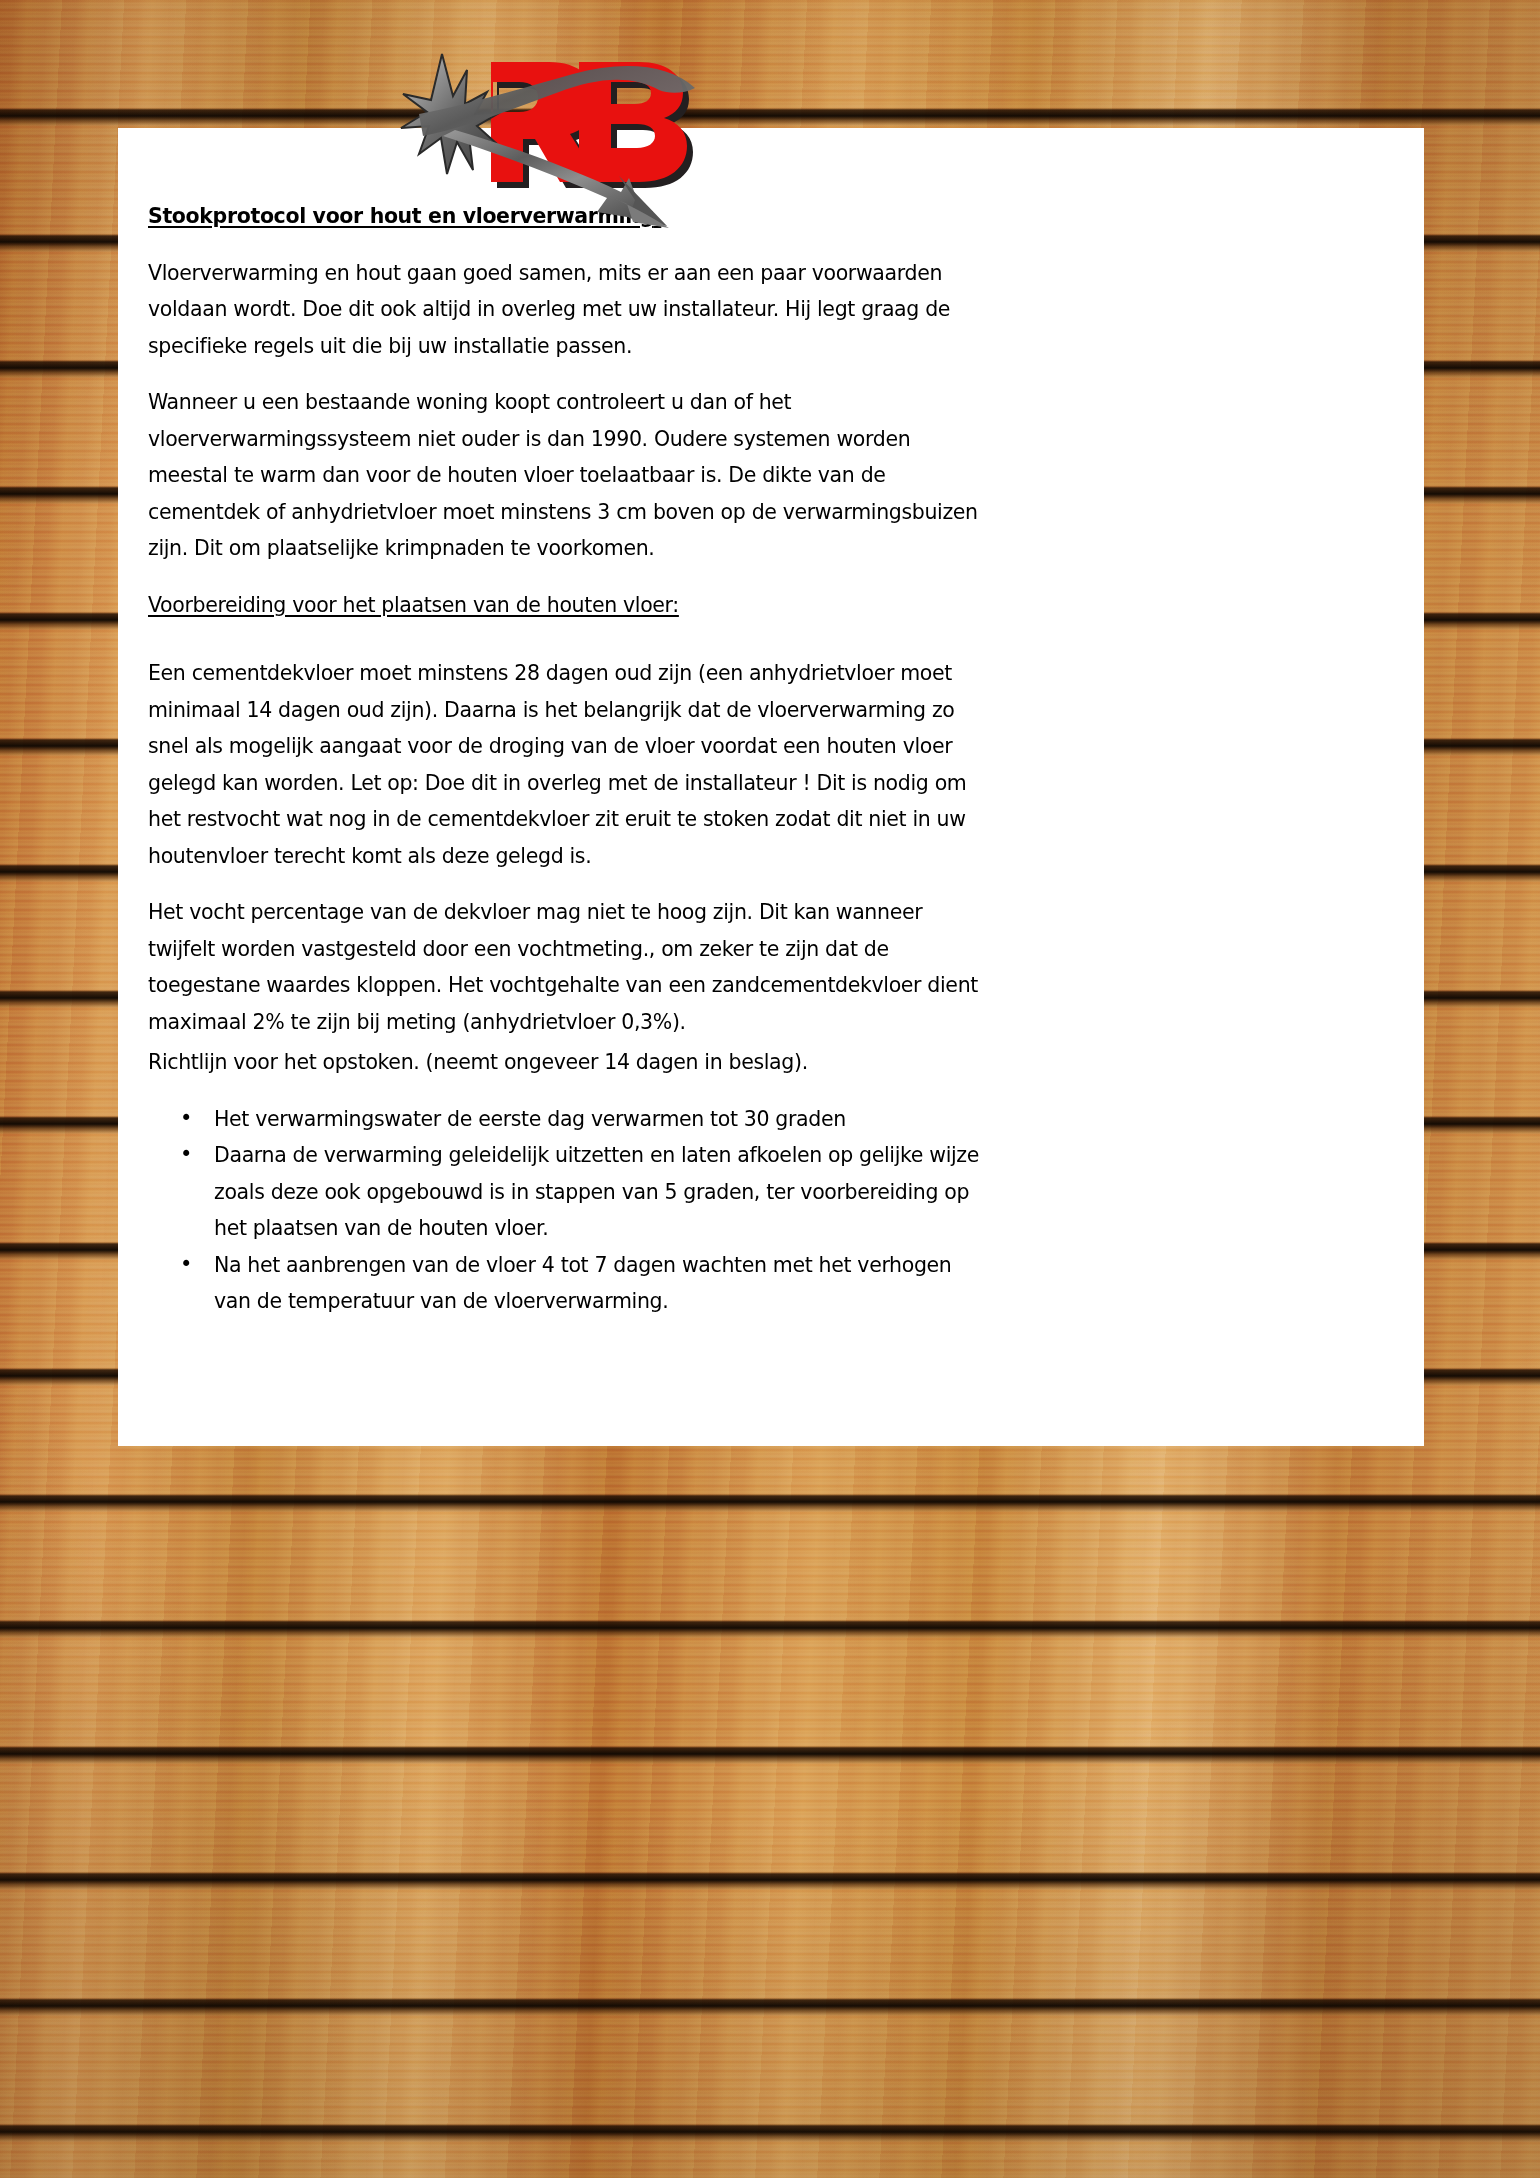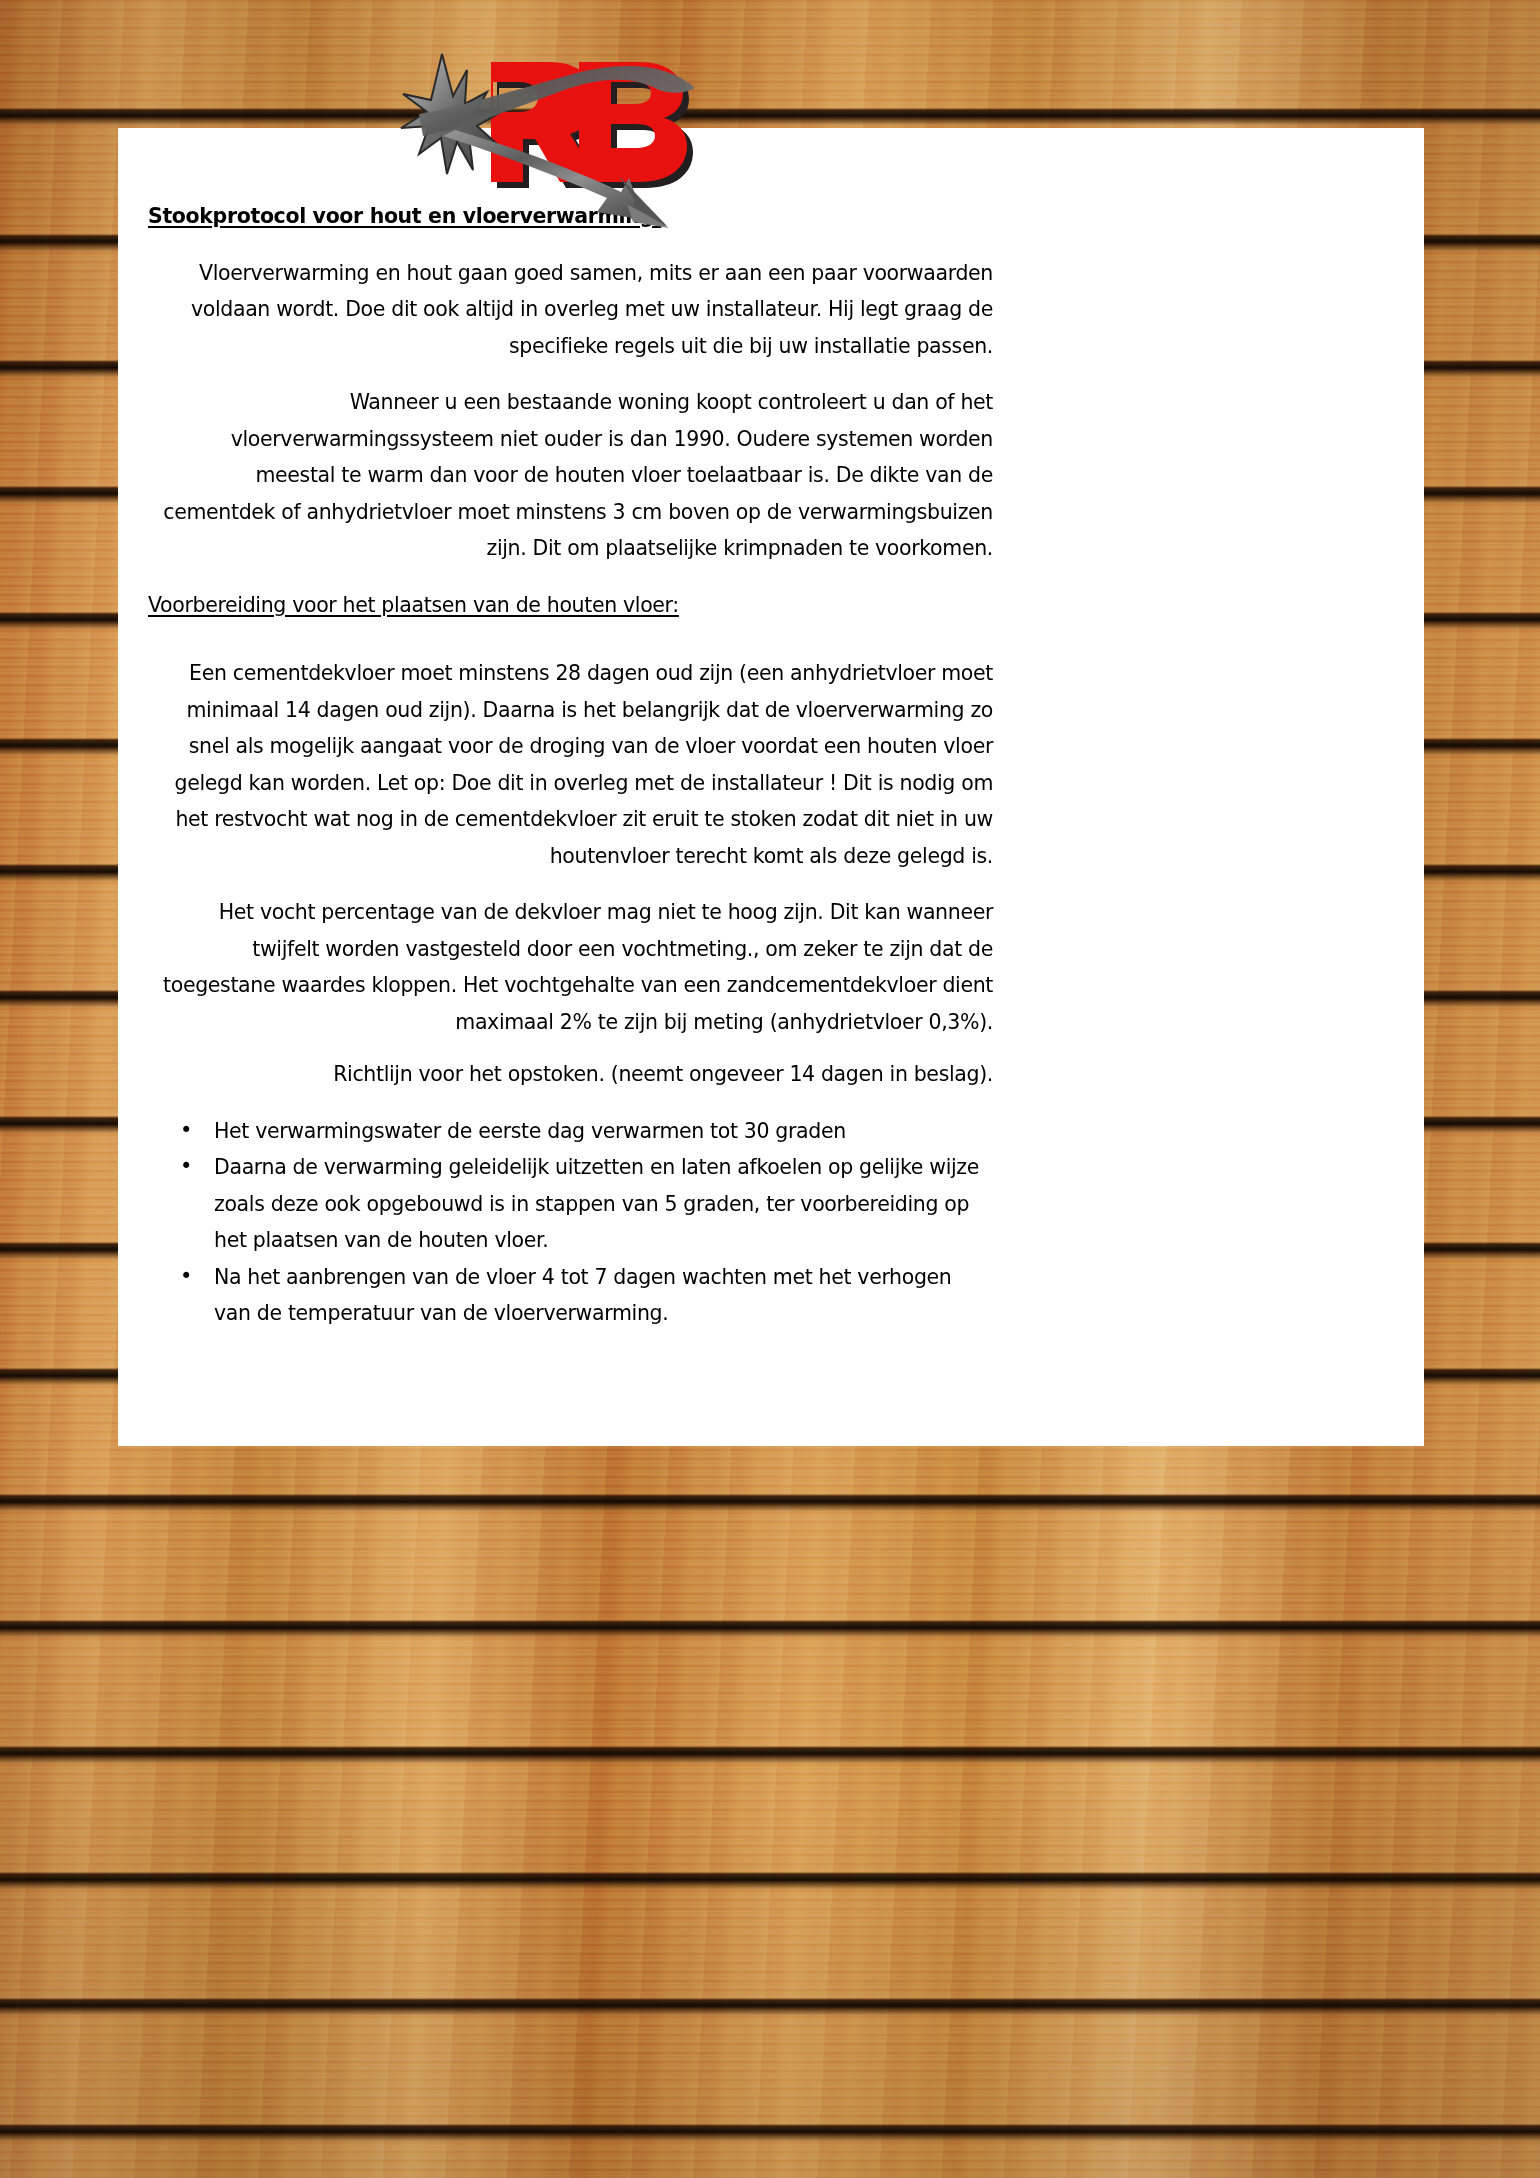--- a/index.html
+++ b/index.html
@@ -123,23 +123,23 @@
   .doc-heading .trail { text-decoration: none; font-weight: bold; }
 
   .doc-subheading {
     text-decoration: underline;
     text-underline-offset: 3px;
     margin-bottom: 32px;
   }
 
   p.para {
     margin-bottom: 20px;
-    text-align: right;
-  }
-  p.para.tight { margin-bottom: 16px; }
+    text-align: left;
+  }
+  p.para.tight { margin-bottom: 4px; }
 
   ul.doc-list {
     list-style: none;
     margin: 4px 0 0 0;
     padding: 0;
   }
   ul.doc-list li {
     position: relative;
     padding-left: 66px;
     margin-bottom: 0;

